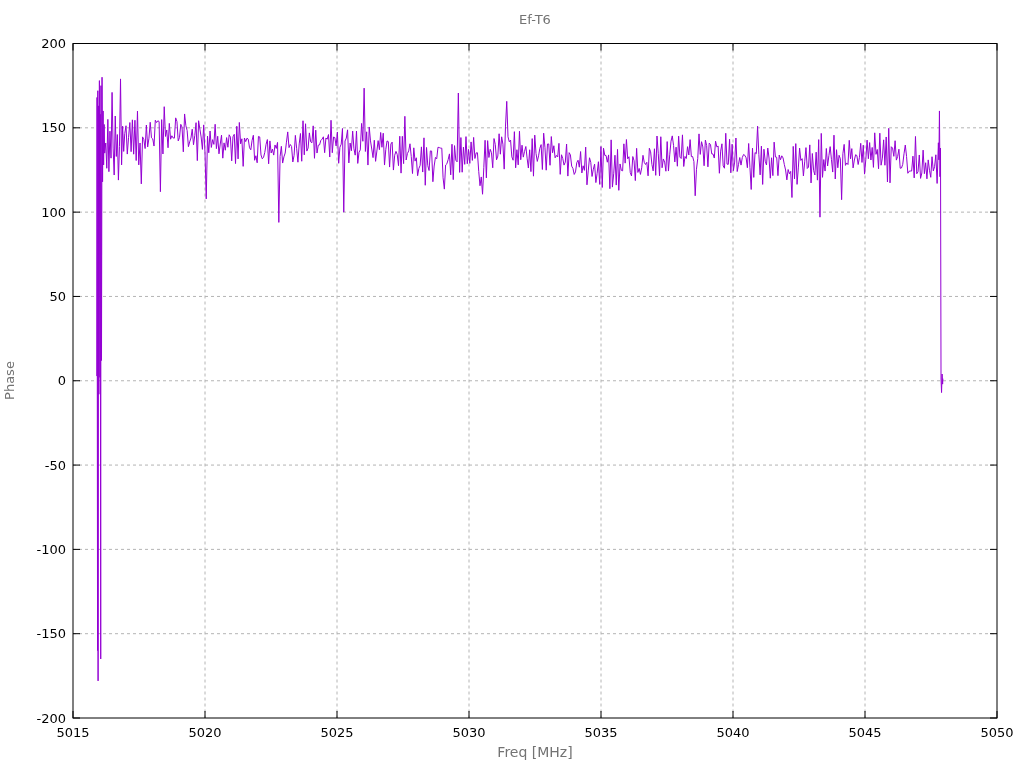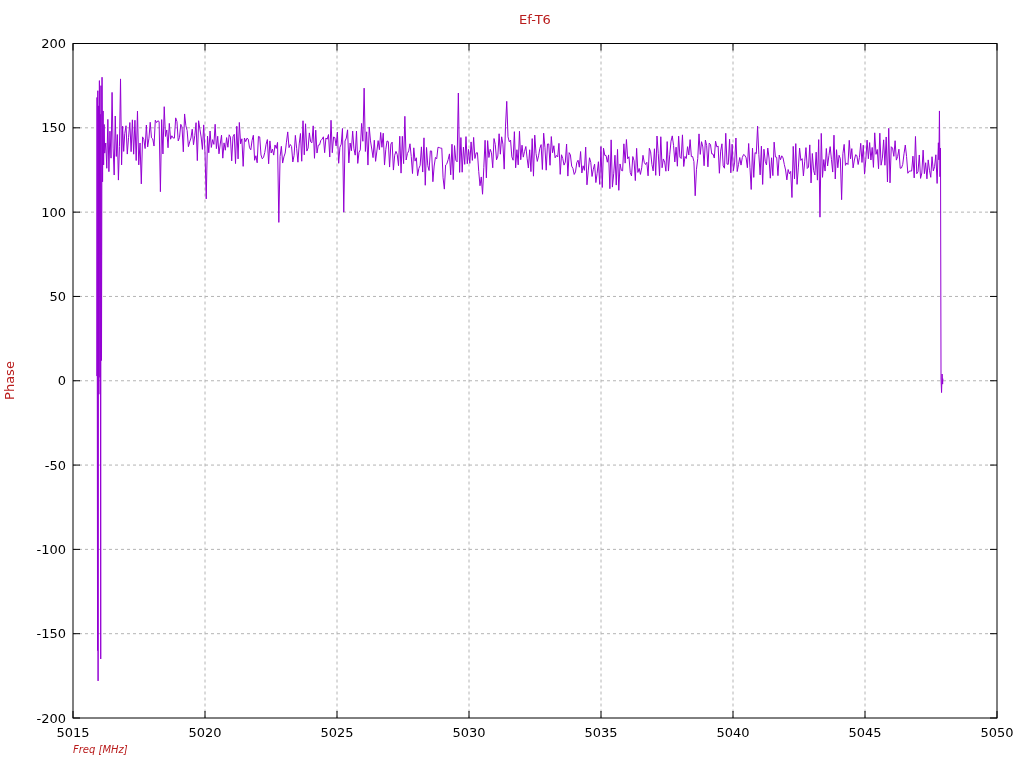--- a/index.html
+++ b/index.html
@@ -1,43 +1,42 @@
 <!DOCTYPE html>
 <html><head>
 <meta charset="utf-8">
 <style>
   html,body{margin:0;padding:0;background:#ffffff;}
   #screen{
     position:relative;
     width:1024px;height:768px;
     background:#ffffff;
     font-family:"DejaVu Sans","Liberation Sans",sans-serif;
-    color:#b91c1c;
+    color:#737373;
     overflow:hidden;
   }
   .chart-title{
     position:absolute;
     left:73px;width:924px;top:12px;
     text-align:center;
     font-size:13px;
   }
   .ylabel{
     position:absolute;
     left:-66px;top:373px;
     width:150px;
     text-align:center;
     font-size:13px;
     transform:rotate(-90deg);
   }
   .xlabel{
     position:absolute;
     left:73px;width:924px;top:744px;
-    text-align:left;
-    font-size:10px;
-    font-style:italic;
+    text-align:center;
+    font-size:14px;
   }
   svg text{
     font-family:"DejaVu Sans","Liberation Sans",sans-serif;
     font-size:13px;
     fill:#000;
   }
 </style>
 </head>
 <body>
 

